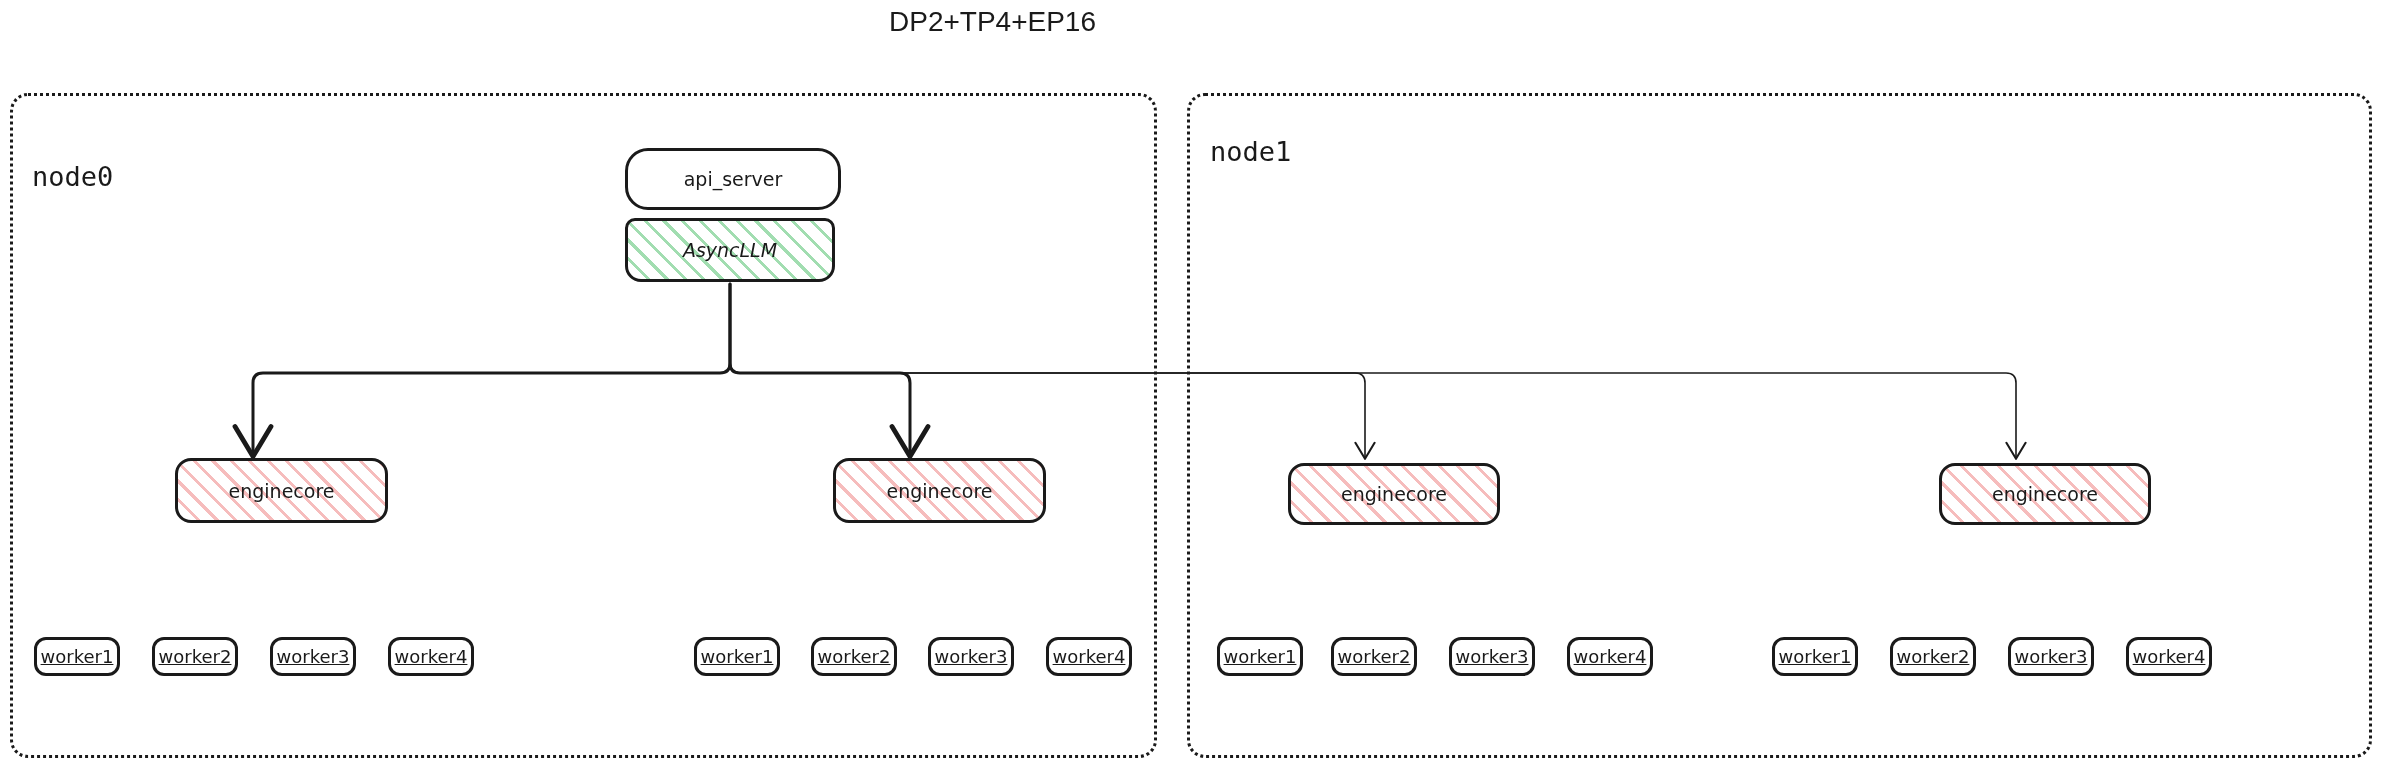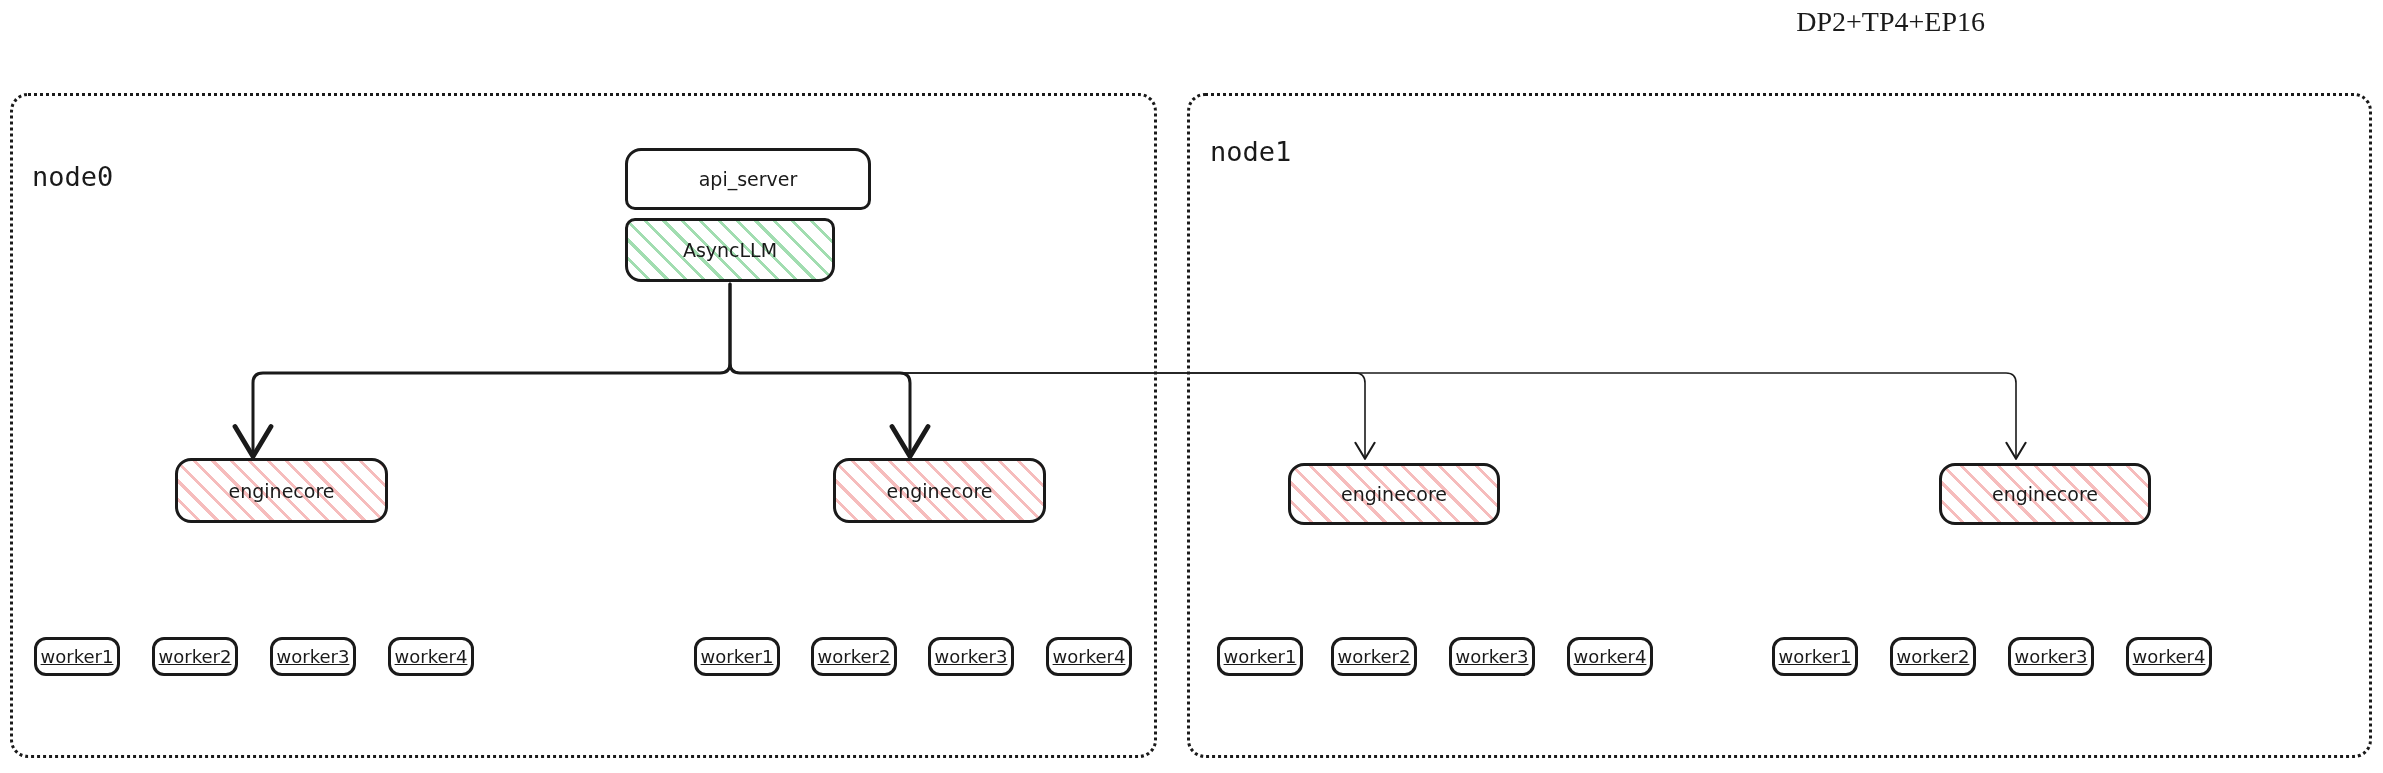--- a/index.html
+++ b/index.html
@@ -17,22 +17,22 @@
   #stage {
     position: relative;
     width: 2383px;
     height: 773px;
   }
   .title {
     position: absolute;
     top: 6px;
     left: 0;
     width: 1985px;
-    text-align: right;
-    font-family: Liberation Serif, serif;
+    text-align: center;
+    font-family: Liberation Sans, sans-serif;
     font-size: 28px;
     color: #1a1a1a;
     letter-spacing: 0px;
   }
   .node-box {
     position: absolute;
     border: 3px dotted #1a1a1a;
     border-radius: 18px;
     box-sizing: border-box;
     background: transparent;
@@ -58,20 +58,21 @@
   }
   .box.hatch-green {
     background-color: #ffffff;
     background-image: repeating-linear-gradient(
       45deg,
       rgba(130, 210, 150, 0.75) 0px,
       rgba(130, 210, 150, 0.75) 3px,
       rgba(255,255,255,0) 3px,
       rgba(255,255,255,0) 13px
     );
+    font-style: italic;
   }
   .box.hatch-pink {
     background-color: #ffffff;
     background-image: repeating-linear-gradient(
       45deg,
       rgba(243, 166, 166, 0.75) 0px,
       rgba(243, 166, 166, 0.75) 3px,
       rgba(255,255,255,0) 3px,
       rgba(255,255,255,0) 13px
     );
@@ -126,21 +127,21 @@
 
     <path d="M 730 284 L 730 363 Q 730 373 720 373 L 263 373 Q 253 373 253 383 L 253 455" fill="none" stroke="#1a1a1a" stroke-width="3" stroke-linecap="round" marker-end="url(#arrowOpen)"></path>
 
     <path d="M 730 284 L 730 363 Q 730 373 740 373 L 900 373 Q 910 373 910 383 L 910 455" fill="none" stroke="#1a1a1a" stroke-width="3" stroke-linecap="round" marker-end="url(#arrowOpen)"></path>
 
     <path d="M 730 284 L 730 363 Q 730 373 740 373 L 1355 373 Q 1365 373 1365 383 L 1365 458" fill="none" stroke="#1a1a1a" stroke-width="1.6" stroke-linecap="round" marker-end="url(#arrowOpenThin)"></path>
 
     <path d="M 730 284 L 730 363 Q 730 373 740 373 L 2006 373 Q 2016 373 2016 383 L 2016 458" fill="none" stroke="#1a1a1a" stroke-width="1.6" stroke-linecap="round" marker-end="url(#arrowOpenThin)"></path>
   </svg>
 
-  <div class="box apisrv" style="left:625px; top:148px; width:246px; height:62px;">api_server</div>
+  <div class="box apisrv" style="left:625px; top:148px; width:216px; height:62px;border-radius:23px;">api_server</div>
 
   <div class="box asyncllm hatch-green" style="left:625px; top:218px; width:210px; height:64px;">AsyncLLM</div>
 
   <div class="box enginecore hatch-pink" style="left:147px; top:458px; width:213px; height:65px;">enginecore</div>
 
   <div class="box enginecore hatch-pink" style="left:805px; top:458px; width:213px; height:65px;">enginecore</div>
 
   <div class="box enginecore hatch-pink" style="left:1260px; top:463px; width:212px; height:62px;">enginecore</div>
 
   <div class="box enginecore hatch-pink" style="left:1911px; top:463px; width:212px; height:62px;">enginecore</div>

